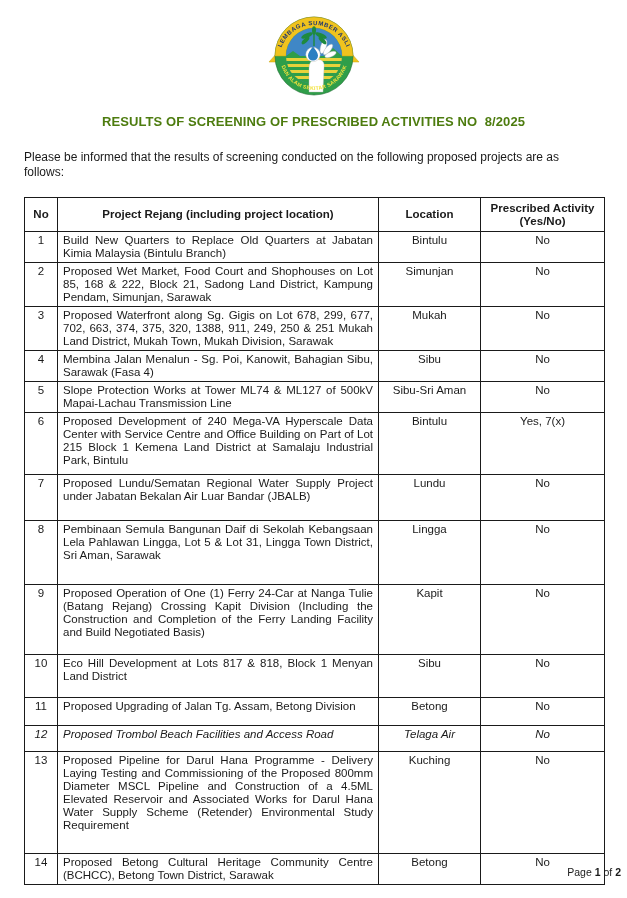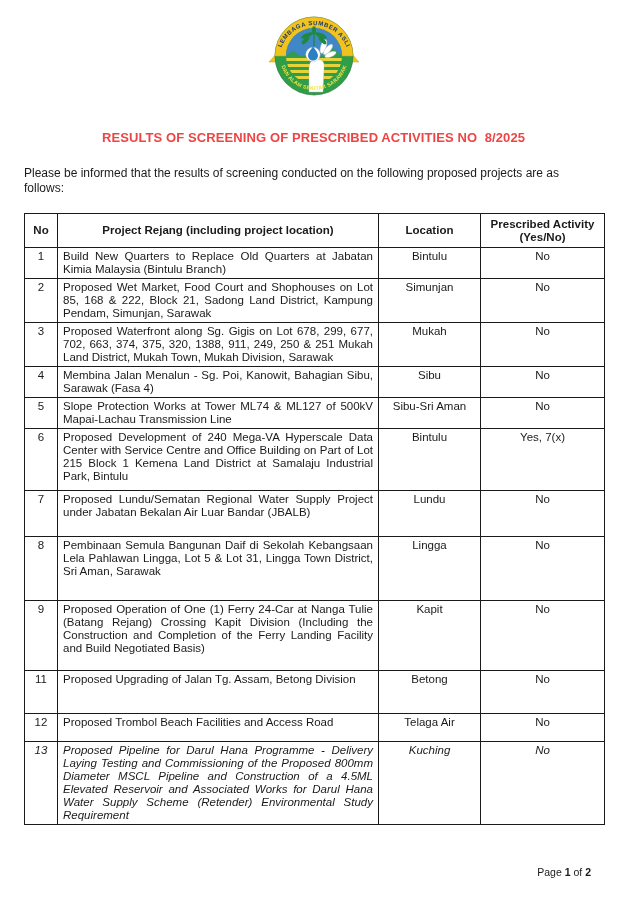--- a/index.html
+++ b/index.html
@@ -11,27 +11,27 @@
     position: relative;
     overflow: hidden;
   }
   .page { width: 627px; height: 898px; position: relative; background: #fff; }
 
   .logo-wrap { display: flex; justify-content: center; padding-top: 13px; }
   .logo-wrap svg { display: block; }
   .logo-text { font-weight: bold; }
 
   .doc-title {
-    margin-top: 33px;
+    margin-top: 17px;
     text-align: center;
     font-size: 13px;
     font-weight: bold;
     white-space: pre-wrap;
     letter-spacing: 0.1px;
-    color: #ef4444;
+    color: #4d7c0f;
   }
 
   .intro {
     margin: 21px 41px 0 24px;
     font-size: 12px;
     line-height: 14.5px;
     text-align: left;
     color: #1a1a1a;
   }
 
@@ -77,21 +77,21 @@
   tbody tr:nth-child(8)  { height: 64px; }
   tbody tr:nth-child(9)  { height: 70px; }
   tbody tr:nth-child(10) { height: 43px; }
   tbody tr:nth-child(11) { height: 28px; }
   tbody tr:nth-child(12) { height: 26px; font-style: italic; }
   tbody tr:nth-child(13) { height: 102px; }
   tbody tr:nth-child(14) { height: 29px; }
 
   .footer {
     position: absolute;
-    right: 36px;
+    right: 6px;
     top: 866px;
     font-size: 10.5px;
     white-space: pre;
     color: #1a1a1a;
   }
   .footer .num { font-weight: bold; }
 </style>
 </head>
 <body>
 
@@ -227,20 +227,26 @@
     <td class="cell-pre">No</td>
   </tr>
 
   <tr>
     <td class="cell-no">9</td>
     <td class="cell-ttl">Proposed Operation of One (1) Ferry 24-Car at Nanga Tulie (Batang Rejang) Crossing Kapit Division (Including the Construction and Completion of the Ferry Landing Facility and Build Negotiated Basis)</td>
     <td class="cell-loc">Kapit</td>
     <td class="cell-pre">No</td>
   </tr>
 
+  <tr>
+    <td class="cell-no">10</td>
+    <td class="cell-ttl">Eco Hill Development at Lots 817 &amp; 818, Block 1 Menyan Land District</td>
+    <td class="cell-loc">Sibu</td>
+    <td class="cell-pre">No</td>
+  </tr>
 
   <tr>
     <td class="cell-no">11</td>
     <td class="cell-ttl">Proposed Upgrading of Jalan Tg. Assam, Betong Division</td>
     <td class="cell-loc">Betong</td>
     <td class="cell-pre">No</td>
   </tr>
 
   <tr>
     <td class="cell-no">12</td>
@@ -249,18 +255,24 @@
     <td class="cell-pre">No</td>
   </tr>
 
   <tr>
     <td class="cell-no">13</td>
     <td class="cell-ttl">Proposed Pipeline for Darul Hana Programme - Delivery Laying Testing and Commissioning of the Proposed 800mm Diameter MSCL Pipeline and Construction of a 4.5ML Elevated Reservoir and Associated Works for Darul Hana Water Supply Scheme (Retender) Environmental Study Requirement</td>
     <td class="cell-loc">Kuching</td>
     <td class="cell-pre">No</td>
   </tr>
 
+  <tr>
+    <td class="cell-no">14</td>
+    <td class="cell-ttl">Proposed Betong Cultural Heritage Community Centre (BCHCC), Betong Town District, Sarawak</td>
+    <td class="cell-loc">Betong</td>
+    <td class="cell-pre">No</td>
+  </tr>
 </tbody>
   </table>
 
   <div class="footer"><span>Page </span><span class="num">1</span><span> of </span><span class="num">2</span></div>
 
 </div>
 
 </body></html>

